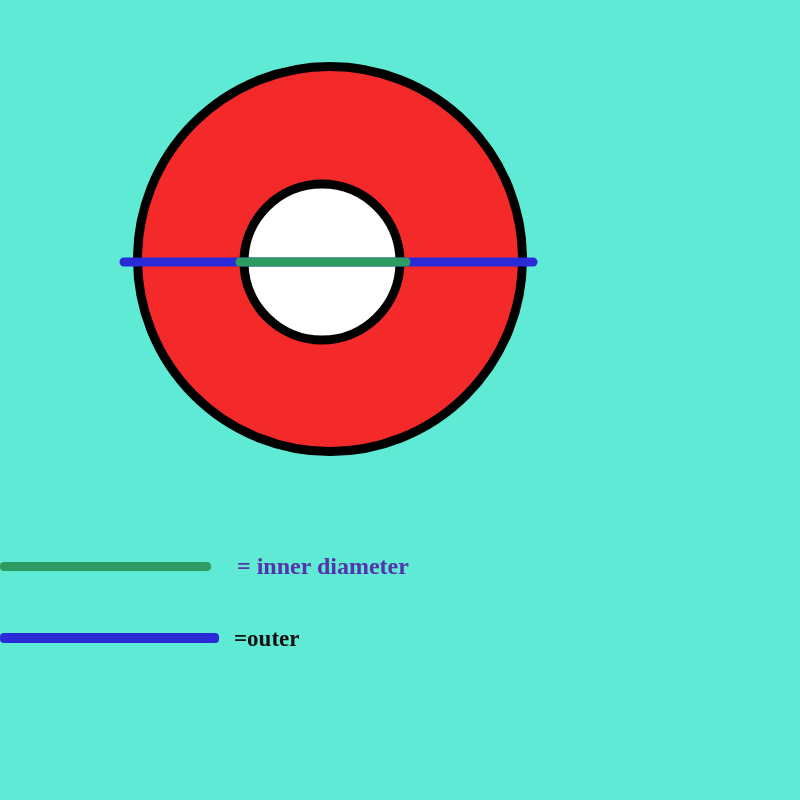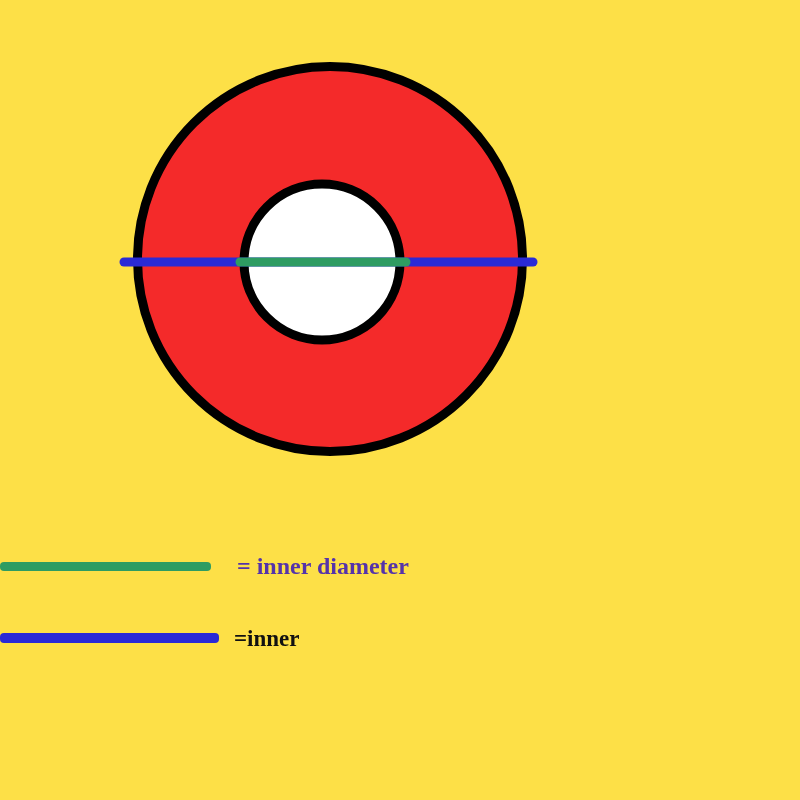--- a/index.html
+++ b/index.html
@@ -88,21 +88,21 @@
     font-weight: bold;
     font-size: 22px;
     color: #111111;
     white-space: nowrap;
     line-height: 1;
   }
 </style>
 </head>
 <body>
 
-<div id="canvas" style="background: #fde047;">
+<div id="canvas" style="background: #5eead4;">
 
   <div id="donut-figure">
     <svg id="donut-svg" width="800" height="520" viewBox="0 0 800 520">
 
       <circle id="outer-circle" cx="330" cy="259" r="192.5" fill="#f42a2a" stroke="#000000" stroke-width="9"></circle>
 
       <circle id="inner-circle" cx="322" cy="262" r="78" fill="#ffffff" stroke="#000000" stroke-width="9"></circle>
 
       <line id="wall-line" x1="124" y1="262" x2="533" y2="262" stroke="#2a2ad6" stroke-width="9" stroke-linecap="round"></line>
 
@@ -110,17 +110,17 @@
     </svg>
   </div>
 
   <div class="legend-row" id="legend-inner-row">
     <div class="legend-swatch" id="legend-inner-swatch" style="background: rgb(46, 156, 98);"></div>
     <div class="legend-label" id="legend-inner-label" style="color: rgb(85, 51, 170);">= inner diameter</div>
   </div>
 
   <div class="legend-row" id="legend-wall-row">
     <div class="legend-swatch" id="legend-wall-swatch" style="background: rgb(42, 42, 214);"></div>
-    <div class="legend-label" id="legend-wall-label" style="color: rgb(17, 17, 17);">=inner</div>
+    <div class="legend-label" id="legend-wall-label" style="color: rgb(17, 17, 17);">=outer</div>
   </div>
 
 
 </div>
 
 </body></html>

